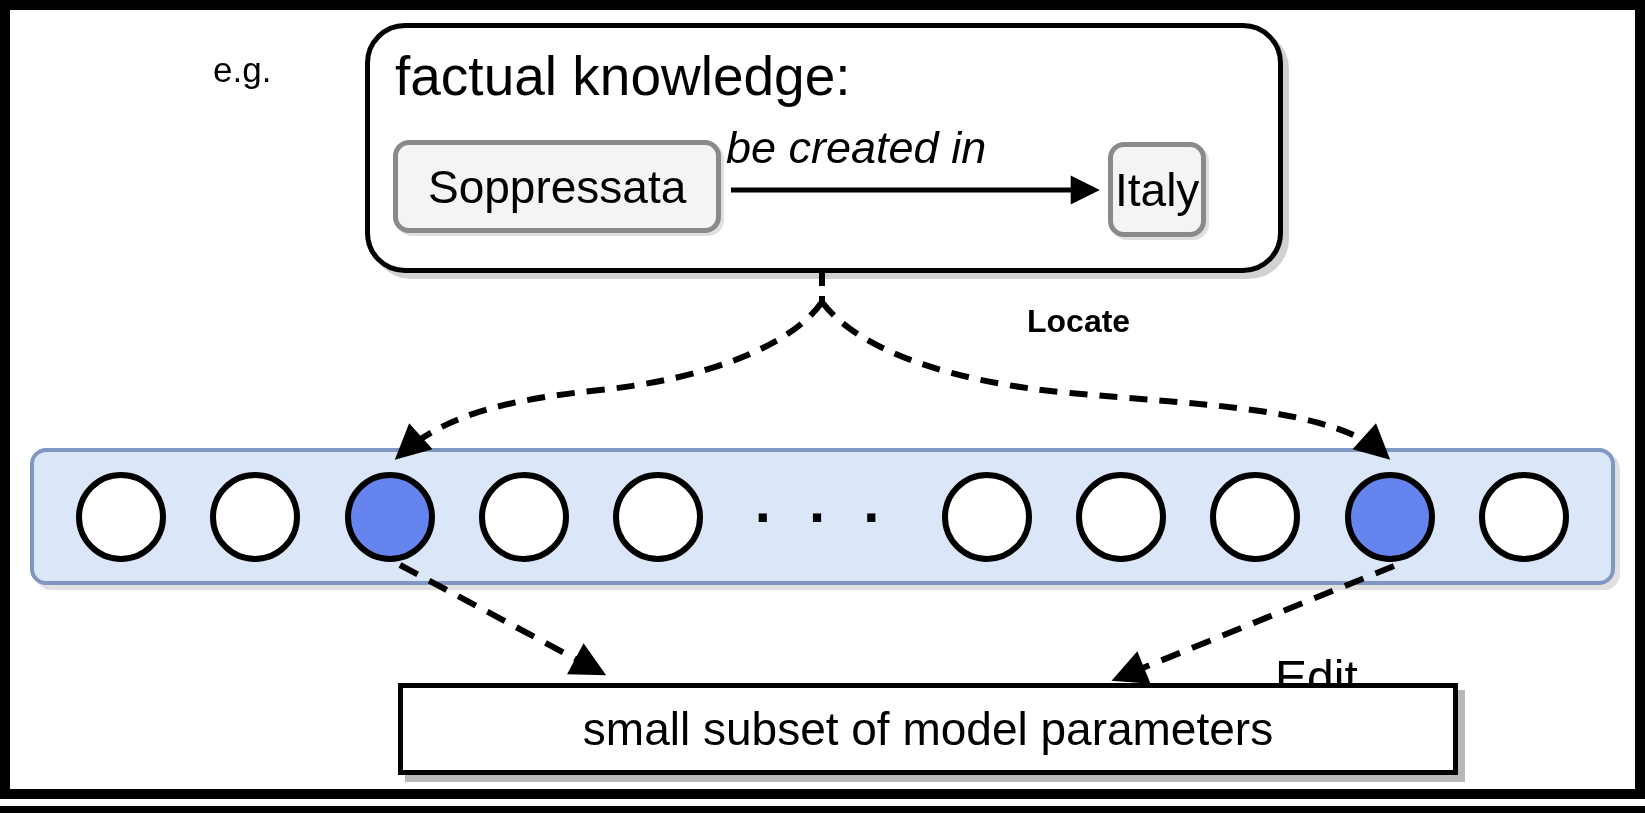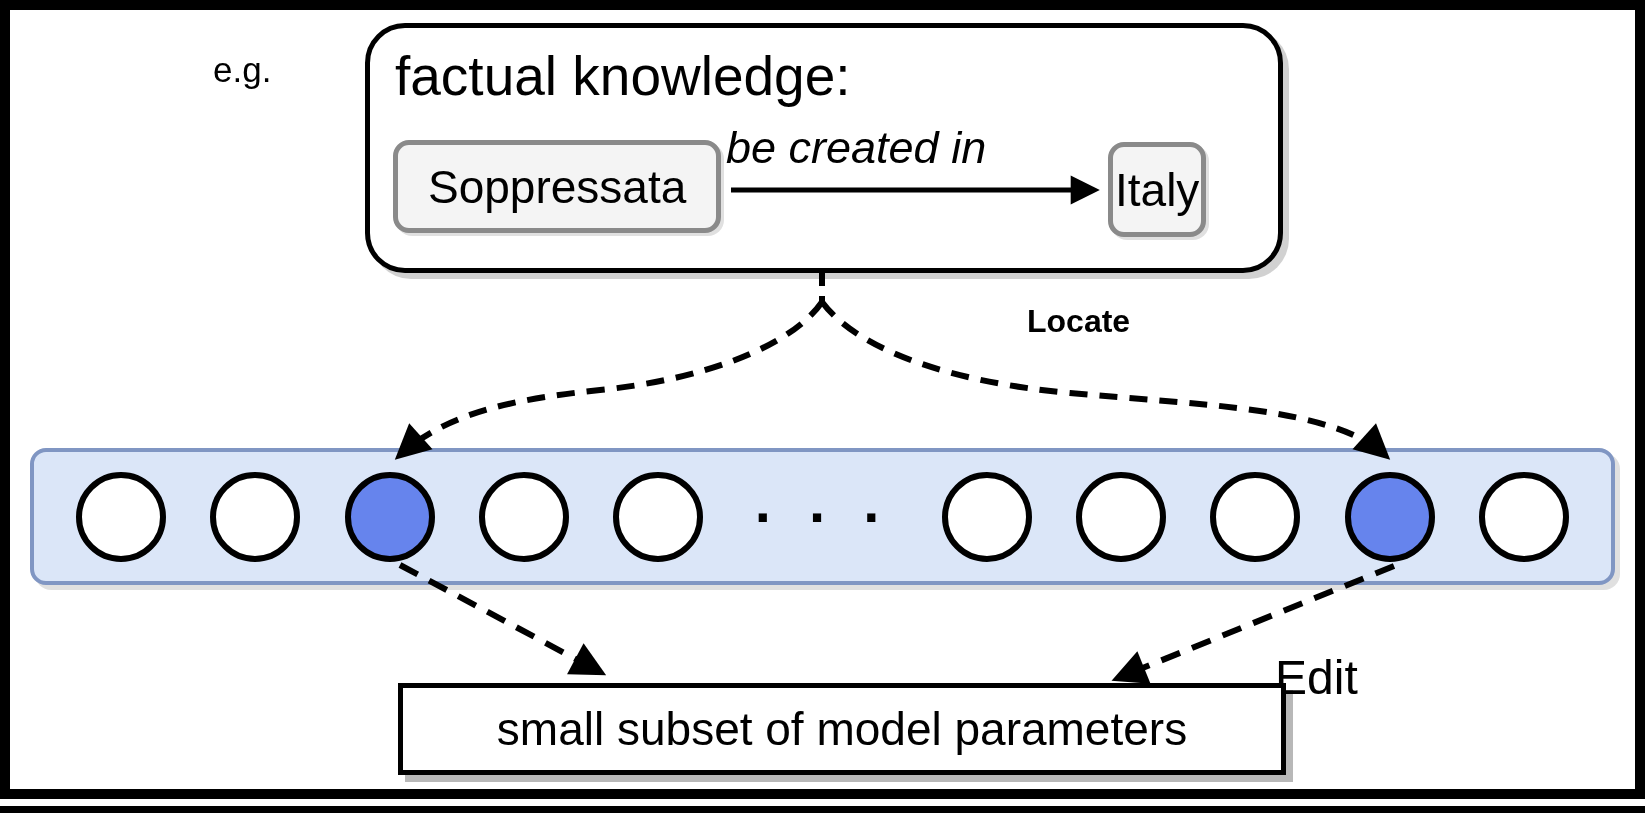--- a/index.html
+++ b/index.html
@@ -38,21 +38,21 @@
          border-radius:16px;background:var(--layer-fill,#dbe6f8);
          display:flex;align-items:center;justify-content:space-between;
          padding:0 42px;box-shadow:5px 5px 0 rgba(0,0,0,0.12);}
   .node{width:90px;height:90px;box-sizing:border-box;border:6px solid #000;
         border-radius:50%;background:#fff;flex:0 0 auto;}
   .node.on{background:var(--hl,#6684ed);}
   .dots{flex:0 0 150px;text-align:center;font-size:58px;font-weight:bold;
         letter-spacing:11px;transform:translateY(-15px);}
 
   
-  .params-box{position:absolute;left:398px;top:683px;width:888px;height:92px;
+  .params-box{position:absolute;left:398px;top:683px;width:1060px;height:92px;
               box-sizing:border-box;border:5px solid #000;background:#fff;
               display:flex;align-items:center;justify-content:center;font-size:46px;
               box-shadow:7px 7px 0 rgba(0,0,0,0.28);}
 
   svg.overlay{position:absolute;left:0;top:0;width:1645px;height:813px;
               pointer-events:none;z-index:5;}
   .solid-edge{stroke:#000;stroke-width:5;fill:none;}
   .dashed-edge{stroke:#000;stroke-width:6;fill:none;}
 </style>
 </head>

